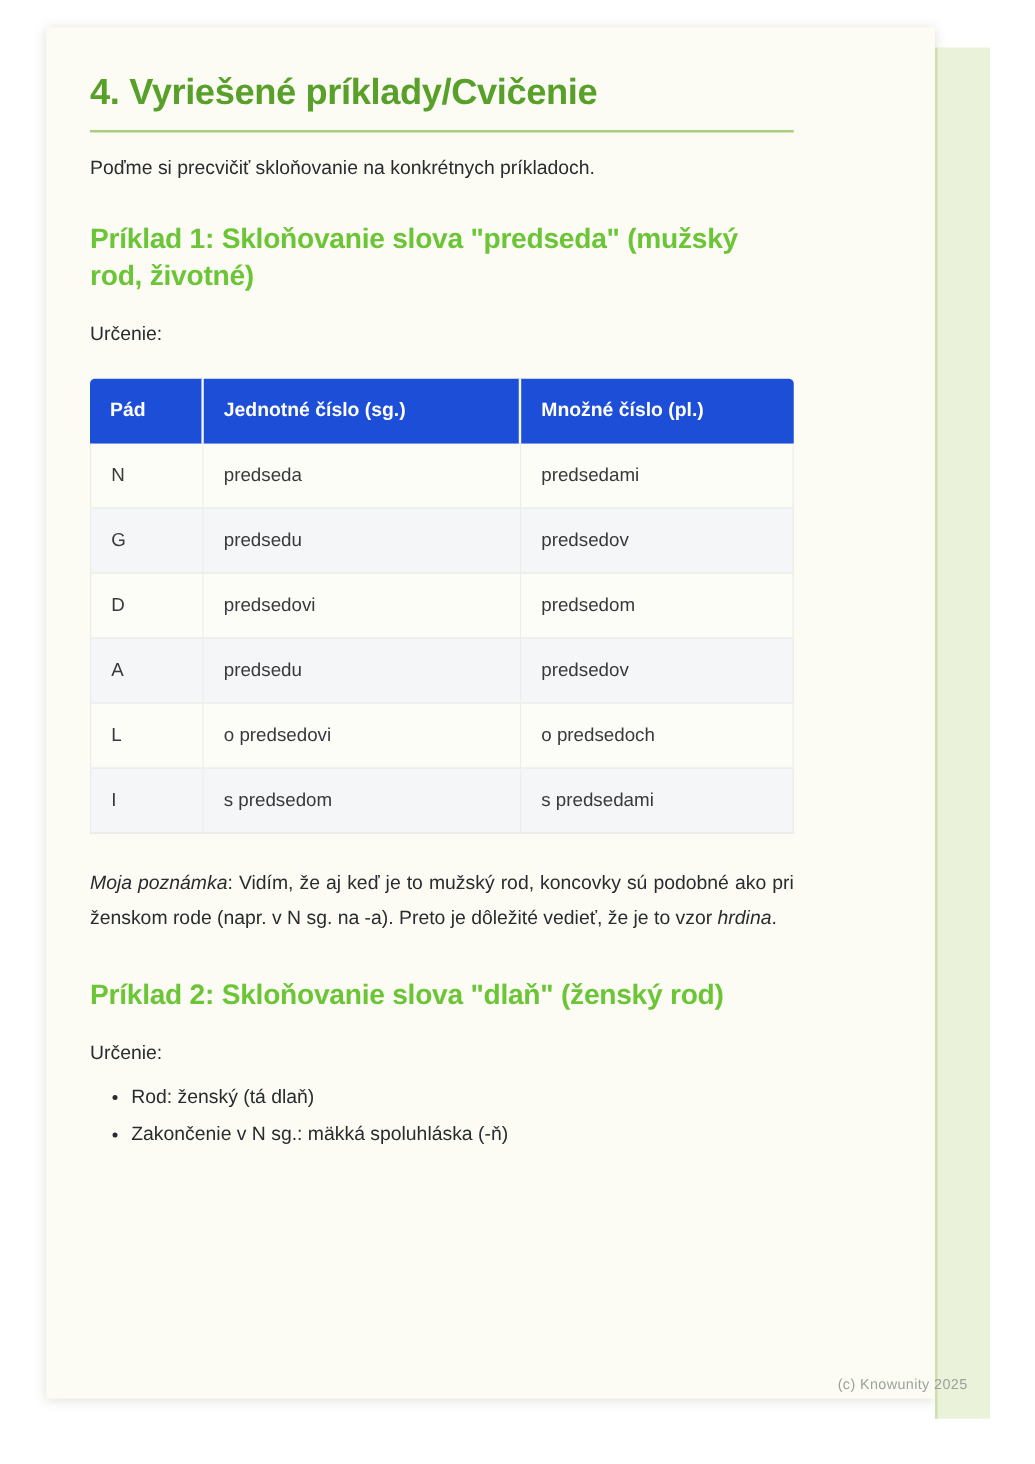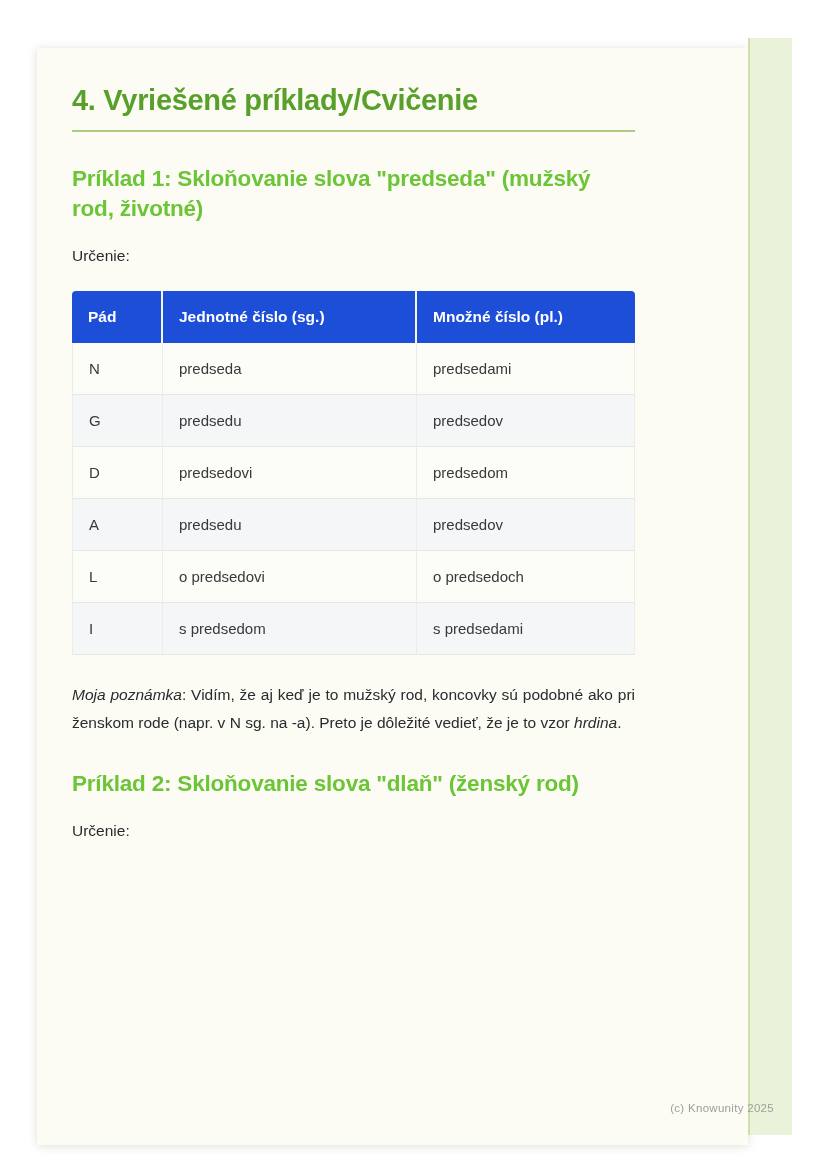--- a/index.html
+++ b/index.html
@@ -4,21 +4,21 @@
 <style>
   html, body { margin:0; padding:0; }
   body {
     width:828px; height:1171px;
     background:#ffffff;
     position:relative;
     font-family:"Liberation Sans","DejaVu Sans",sans-serif;
     overflow:hidden;
   }
   .page {
-    position:absolute; left:37px; top:48px;
+    position:absolute; left:37px; top:22px;
     width:711px; height:1097px;
     background:#fcfcf5;
     box-shadow:0 1px 9px rgba(90,90,75,.20);
     overflow:hidden;
     box-sizing:border-box;
   }
   .green-bar {
     position:absolute; left:748px; top:38px;
     width:44px; height:1097px;
     background:#eaf3da;
@@ -82,20 +82,21 @@
   }
 </style>
 </head>
 <body>
 
 <div class="page">
   <div class="content">
 
     <h2 class="section-title">4. Vyriešené príklady/Cvičenie</h2>
 
+    <p class="intro">Poďme si precvičiť skloňovanie na konkrétnych príkladoch.</p>
 
     <h3 class="example-heading">Príklad 1: Skloňovanie slova "predseda" (mužský rod, životné)</h3>
 
     <p class="label">Určenie:</p>
 
 
     <table class="decl-table">
       <thead>
         <tr>
           <th>Pád</th>
@@ -136,19 +137,23 @@
         </tr>
       </tbody>
     </table>
 
     <p class="note"><span class="it">Moja poznámka</span><span>: Vidím, že aj keď je to mužský rod, koncovky sú podobné ako pri ženskom rode (napr. v N sg. na -a). Preto je dôležité vedieť, že je to vzor </span><span class="it">hrdina</span><span>.</span></p>
 
     <h3 class="example-heading">Príklad 2: Skloňovanie slova "dlaň" (ženský rod)</h3>
 
     <p class="label">Určenie:</p>
 
+    <ul class="bullets">
+      <li><span>Rod: ženský (tá dlaň)</span><b></b></li>
+      <li><span>Zakončenie v N sg.: mäkká spoluhláska (-ň)</span><b></b></li>
+    </ul>
 
   </div>
 </div>
 
 <div class="green-bar"></div>
 
 <div class="copyright">(c) Knowunity 2025</div>
 
 </body></html>

